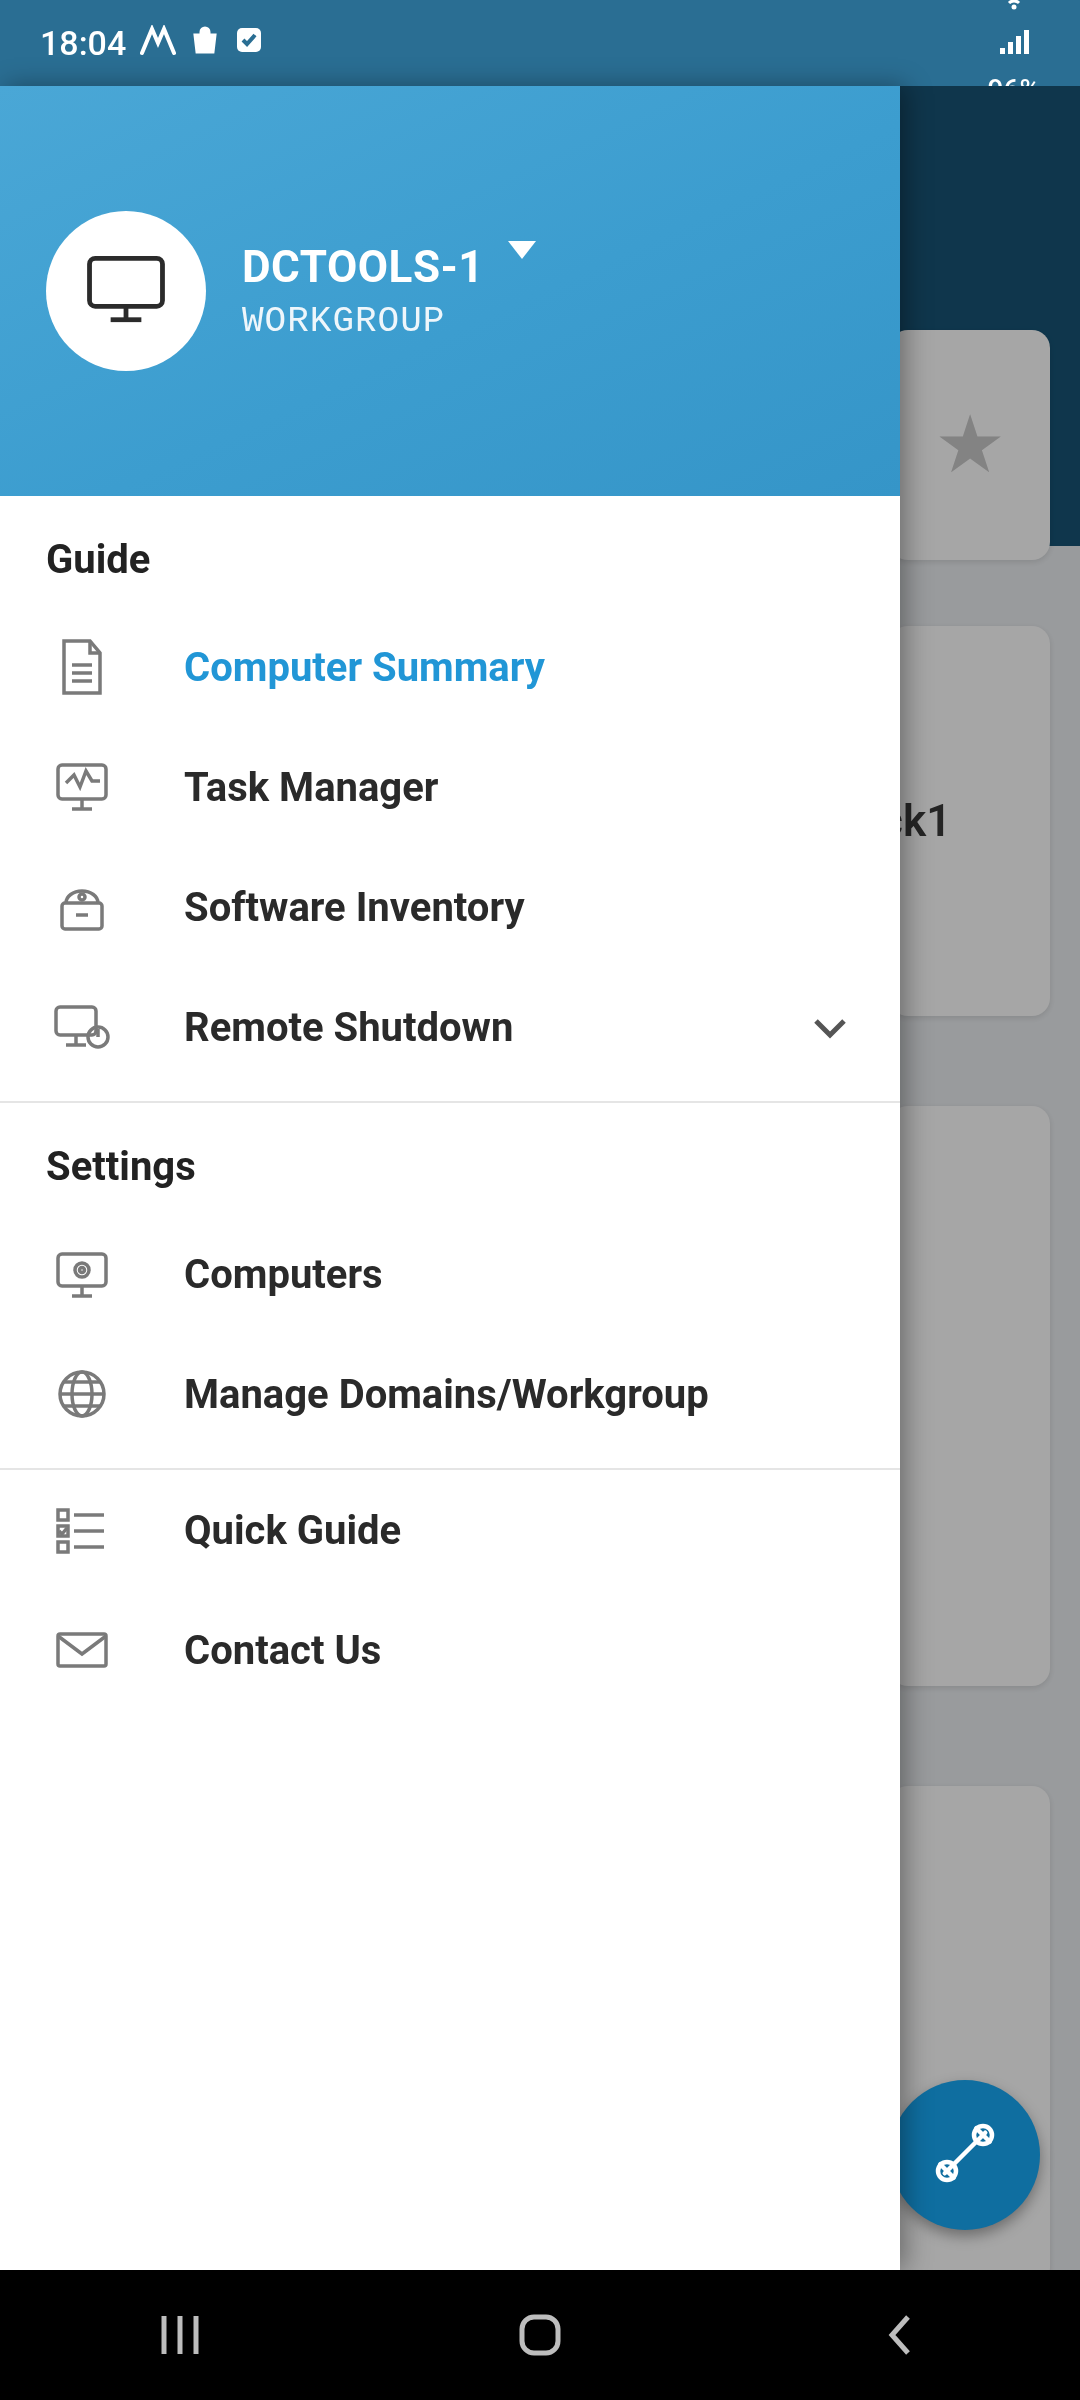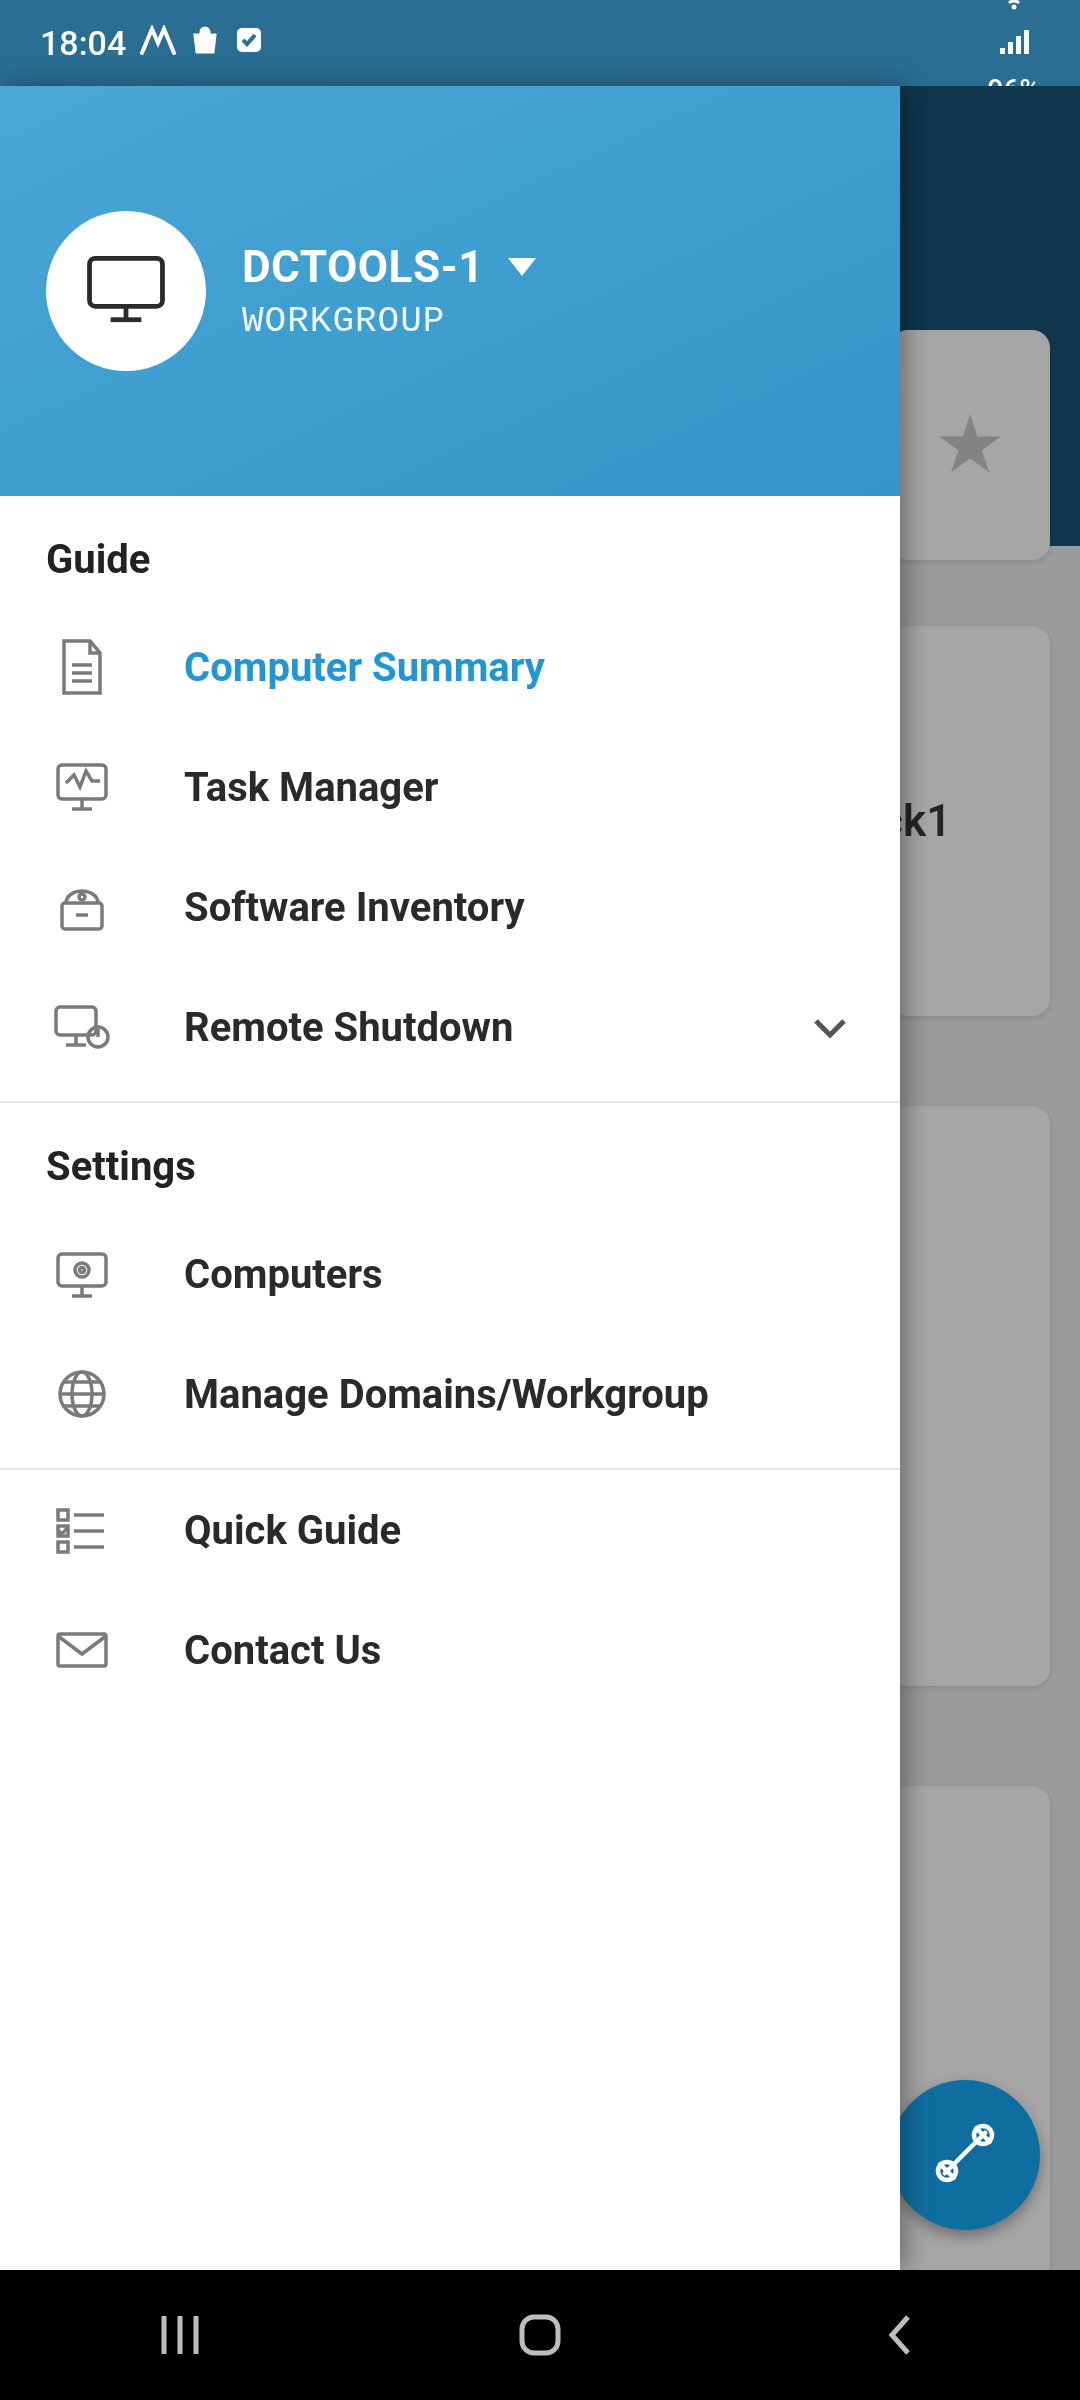--- a/index.html
+++ b/index.html
@@ -52,21 +52,21 @@
   .drawer-header {
     height:410px; background:linear-gradient(155deg, #4aa7d6 0%, #3c9dcf 55%, #3595c8 100%);
     display:flex; align-items:center; padding:0 46px; gap:36px;
   }
   .avatar {
     width:160px; height:160px; border-radius:80px; background:#fff;
     display:flex; align-items:center; justify-content:center;
   }
   .avatar svg { width:96px; height:96px; stroke:#2b2b2b; fill:none; stroke-width:5; }
   .hdr-text { color:#fff; }
-  .hdr-title-row { display:flex; align-items:center; gap:24px; }
+  .hdr-title-row { display:flex; gap:24px; }
   .hdr-title { font-size:44px; font-weight:700; letter-spacing:.5px; }
   .hdr-sub { font-size:36px; font-weight:500; margin-top:8px; letter-spacing:1px; color:#eef6fb;font-family:Liberation Mono, monospace; }
   .tri-down { width:0; height:0; border-left:14px solid transparent; border-right:14px solid transparent; border-top:18px solid #fff; }
 
   .section-title {
     padding:40px 46px 24px; font-size:40px; font-weight:700; color:#222;
   }
   .item {
     display:flex; align-items:center; gap:66px; padding:28px 46px; height:120px;
   }

